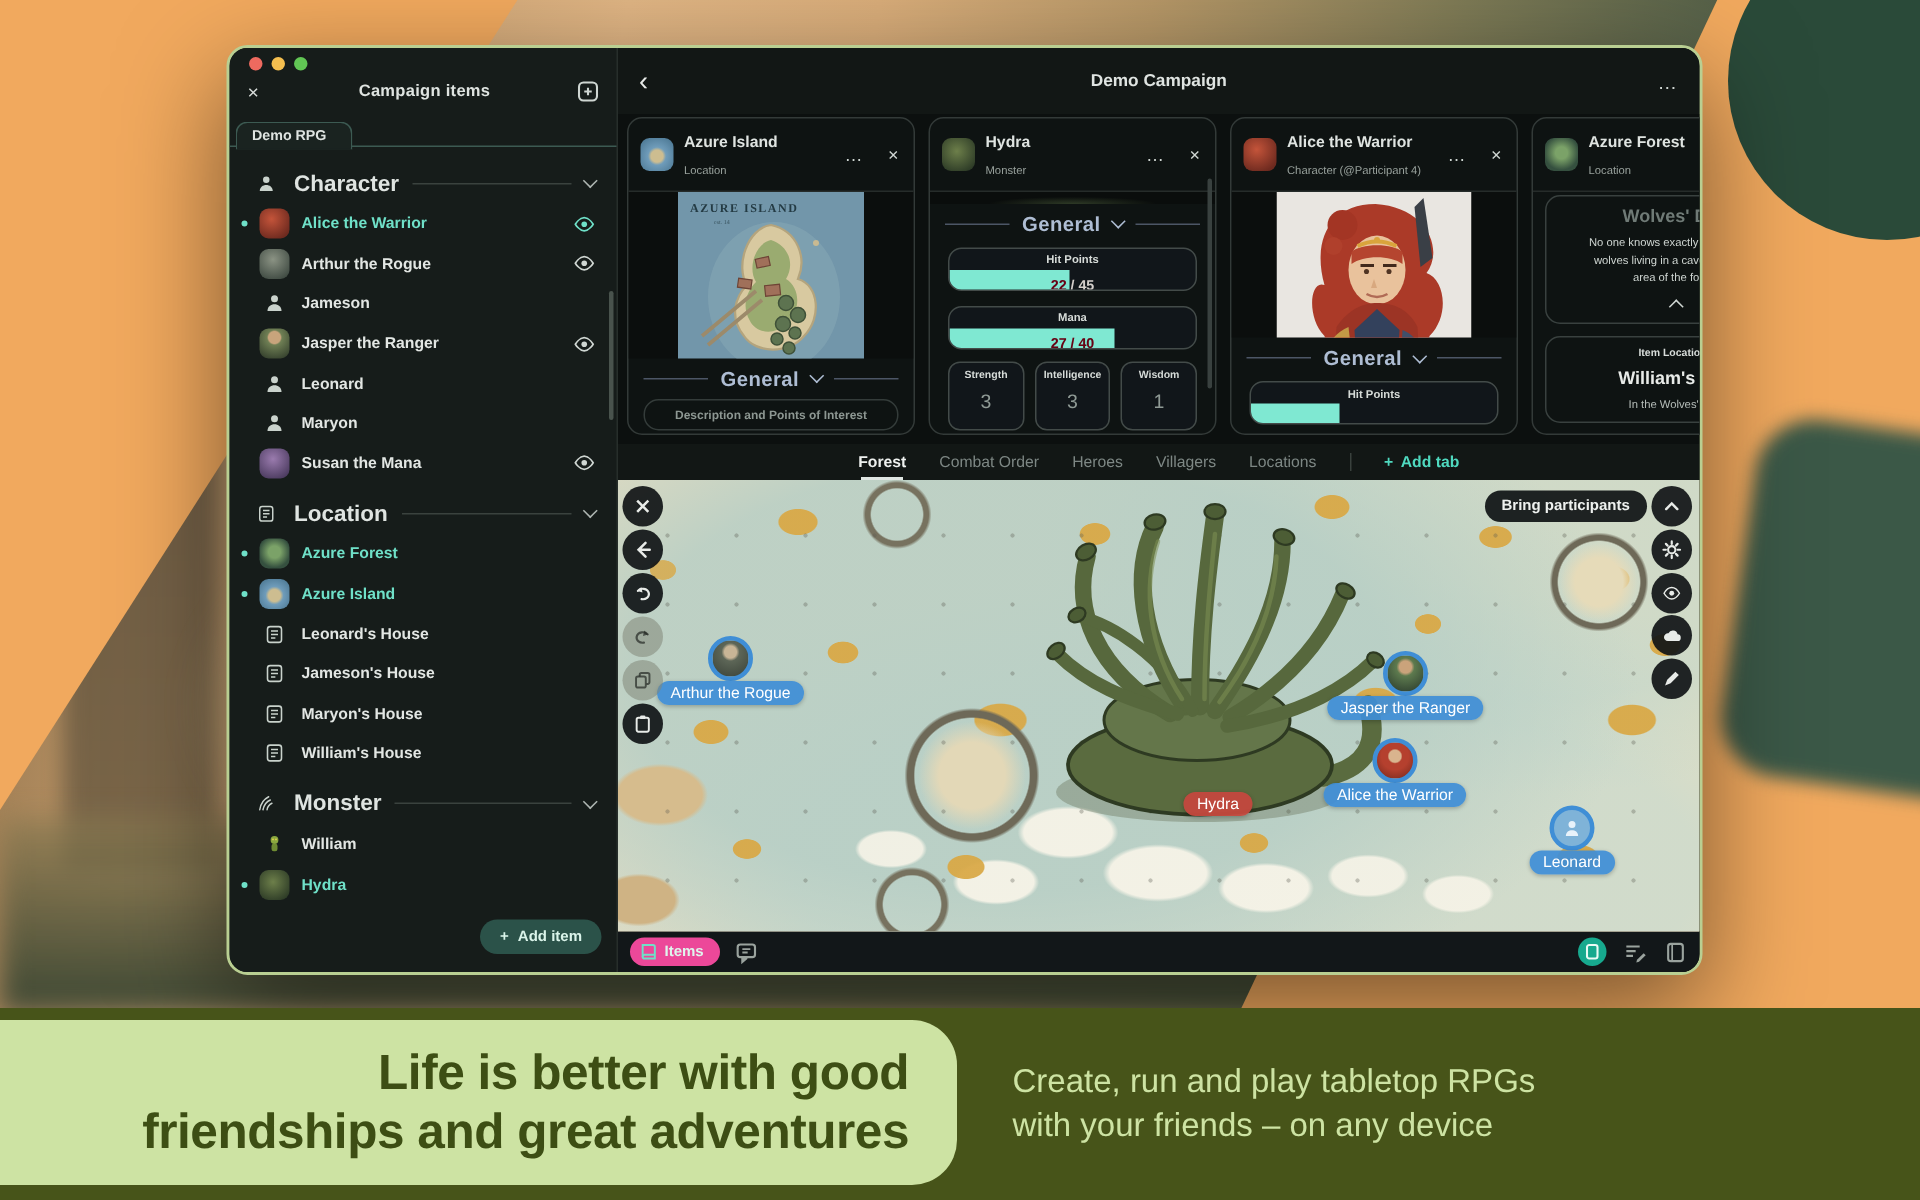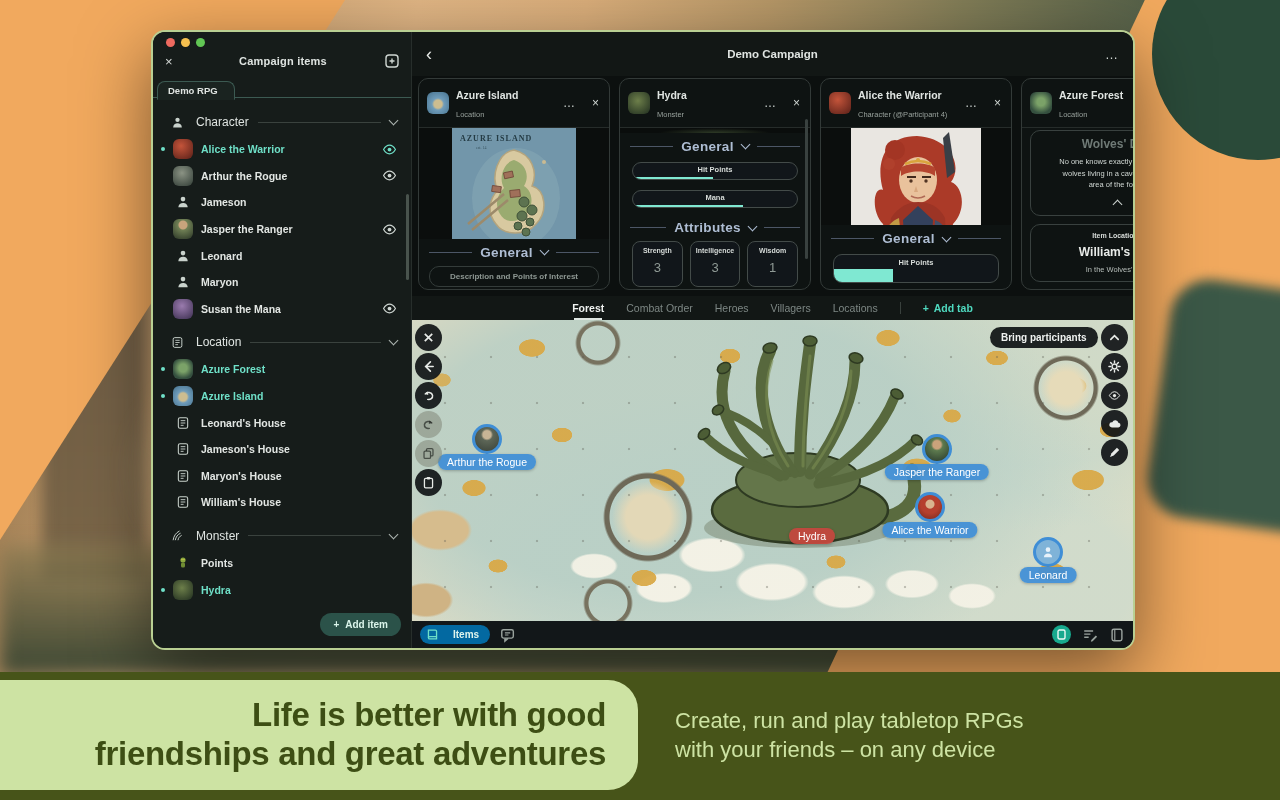--- a/index.html
+++ b/index.html
@@ -25,21 +25,21 @@
   .sidebar{position:relative;width:258px;flex:0 0 258px;border-right:1px solid #272e2b;background:#161c1a;display:flex;flex-direction:column}
   .sb-head{display:flex;align-items:center;height:30px;margin-top:14px;padding:0 12px;gap:8px}
   .sb-close{font-size:13px;color:#d7dcd9;cursor:pointer;width:16px}
   .sb-title{flex:1;text-align:center;font-size:11px;font-weight:bold;letter-spacing:.2px}
   .sb-tabrow{border-bottom:1px solid #3c5a52;padding:4px 0 0 4px;height:22px;box-sizing:border-box}
   .sb-tab{display:inline-block;background:#1a2320;border:1px solid #3c5a52;border-bottom:1px solid #1a2320;border-radius:8px 8px 0 0;
     padding:3px 16px 3px 10px;font-size:9.5px;font-weight:bold;margin-bottom:-1px}
   .sb-list{flex:1;padding-top:10px;overflow:hidden;position:relative}
   .sec{display:flex;align-items:center;height:28px;padding:0 14px;gap:9px;margin-top:6px}
   .sec:first-child{margin-top:0}
-  .sec .lbl{font-size:12px;font-weight:normal;color:#dfe4e1}
+  .sec .lbl{font-size:15px;font-weight:bold;color:#dfe4e1}
   .sec .line{flex:1;height:1px;background:#3a423e}
   .chev{width:6px;height:6px;border-right:1.5px solid #aeb6b2;border-bottom:1.5px solid #aeb6b2;transform:rotate(45deg);margin-top:-3px}
   .chev.up{transform:rotate(-135deg);margin-top:3px}
   .row{display:flex;align-items:center;height:26.6px;padding:0 14px 0 8px;gap:8px;cursor:pointer}
   .dot{width:4px;height:4px;border-radius:50%;background:#6fe0c8;flex:0 0 4px}
   .dot.off{background:transparent}
   .av{width:20px;height:20px;border-radius:6px;flex:0 0 20px}
   .pic{width:20px;height:20px;flex:0 0 20px;display:flex;align-items:center;justify-content:center}
   .nm{font-size:10.5px;font-weight:bold;color:#e2e6e3}
   .nm.hl{color:#6fe0c8}
@@ -102,21 +102,21 @@
   .mbtn.dis{background:rgba(130,134,120,.55);color:rgba(35,40,36,.65)}
   .mbtn svg{width:13px;height:13px}
   .bring{position:absolute;left:578px;top:7px;height:21px;background:rgba(14,18,20,.92);border-radius:12px;display:flex;align-items:center;
     padding:0 11px;font-size:10px;font-weight:bold;color:#eef1ef;cursor:pointer;z-index:6;white-space:nowrap}
   .token{position:absolute;border-radius:50%;border:3px solid #3f8ed6;box-sizing:border-box;width:30px;height:30px;z-index:5}
   .tlabel{position:absolute;transform:translateX(-50%);background:rgba(64,142,214,.93);color:#fff;font-size:10.5px;
     padding:2px 9px;border-radius:11px;white-space:nowrap;z-index:5;box-shadow:0 1px 3px rgba(0,0,0,.25)}
   .tlabel.red{background:rgba(196,72,62,.95)}
   
   .bbar{flex:0 0 27px;background:#121719;display:flex;align-items:center;padding:0 8px;gap:10px}
-  .items-pill{display:flex;align-items:center;gap:14px;background:#0369a1;border-radius:13px;padding:3px 11px 3px 6px;cursor:pointer}
+  .items-pill{display:flex;align-items:center;gap:4px;background:#ec4899;border-radius:13px;padding:3px 11px 3px 6px;cursor:pointer}
   .items-pill .txt{font-size:10px;font-weight:bold;color:#dff5ed}
   .bicon{width:16px;height:16px;color:#9aa39e;cursor:pointer}
   .b-right{margin-left:auto;display:flex;align-items:center;gap:11px}
   .tealcirc{width:19px;height:19px;border-radius:50%;background:#17a98e;display:flex;align-items:center;justify-content:center;cursor:pointer}
   
   .banner{position:absolute;left:0;top:672px;width:1280px;height:128px;background:#475419}
   .banner-light{position:absolute;left:-30px;top:8px;width:668px;height:110px;border-radius:30px;background:#cde3a3;
     display:flex;flex-direction:column;justify-content:center;text-align:right;padding-right:32px;box-sizing:border-box}
   .bl-line{font-size:33px;font-weight:bold;color:#3d4e14;line-height:1.18;letter-spacing:-.3px}
   .banner-dark{position:absolute;left:675px;top:0;height:128px;display:flex;flex-direction:column;justify-content:center}
@@ -333,21 +333,21 @@
         <div class="row">
           <span class="dot off"></span>
           <span class="pic">
               <svg width="14" height="14" viewBox="0 0 14 14">
                 <circle cx="7" cy="4" r="2.6" fill="#8aa83f"></circle>
                 <rect x="5" y="6.5" width="4" height="5" rx="1.5" fill="#6f8c33"></rect>
                 <circle cx="6" cy="3.6" r=".6" fill="#e8d44f"></circle>
                 <circle cx="8" cy="3.6" r=".6" fill="#e8d44f"></circle>
               </svg>
             </span>
-          <span class="nm">Points</span>
+          <span class="nm">William</span>
         </div>
         <div class="row">
           <span class="dot"></span>
           <span class="av" style="background:radial-gradient(circle at 45% 40%,#6d7f4a,#2c3a26 85%)"></span>
           <span class="nm hl">Hydra</span>
         </div>
 
         <div class="sb-scroll"></div>
         <button class="add-item">
           <span>+</span>
@@ -428,26 +428,20 @@
                 <div class="sfill" style="width: 49%;"></div>
               <div class="sval">22 / 45</div>
               </div>
           </div>
           <div class="statbox">
             <div class="slabel">Mana</div>
             <div class="sbar">
                 <div class="sfill" style="width: 67%;"></div>
               <div class="sval">27 / 40</div>
               </div>
-          </div>
-          <div class="divider">
-            <span class="line"></span>
-              <span class="dtx">Attributes</span>
-              <span class="chev"></span>
-              <span class="line"></span>
           </div>
           <div class="attr-row">
             <div class="attr">
               <div class="al">Strength</div>
               <div class="avl">3</div>
             </div>
             <div class="attr">
               <div class="al">Intelligence</div>
               <div class="avl">3</div>
             </div>

